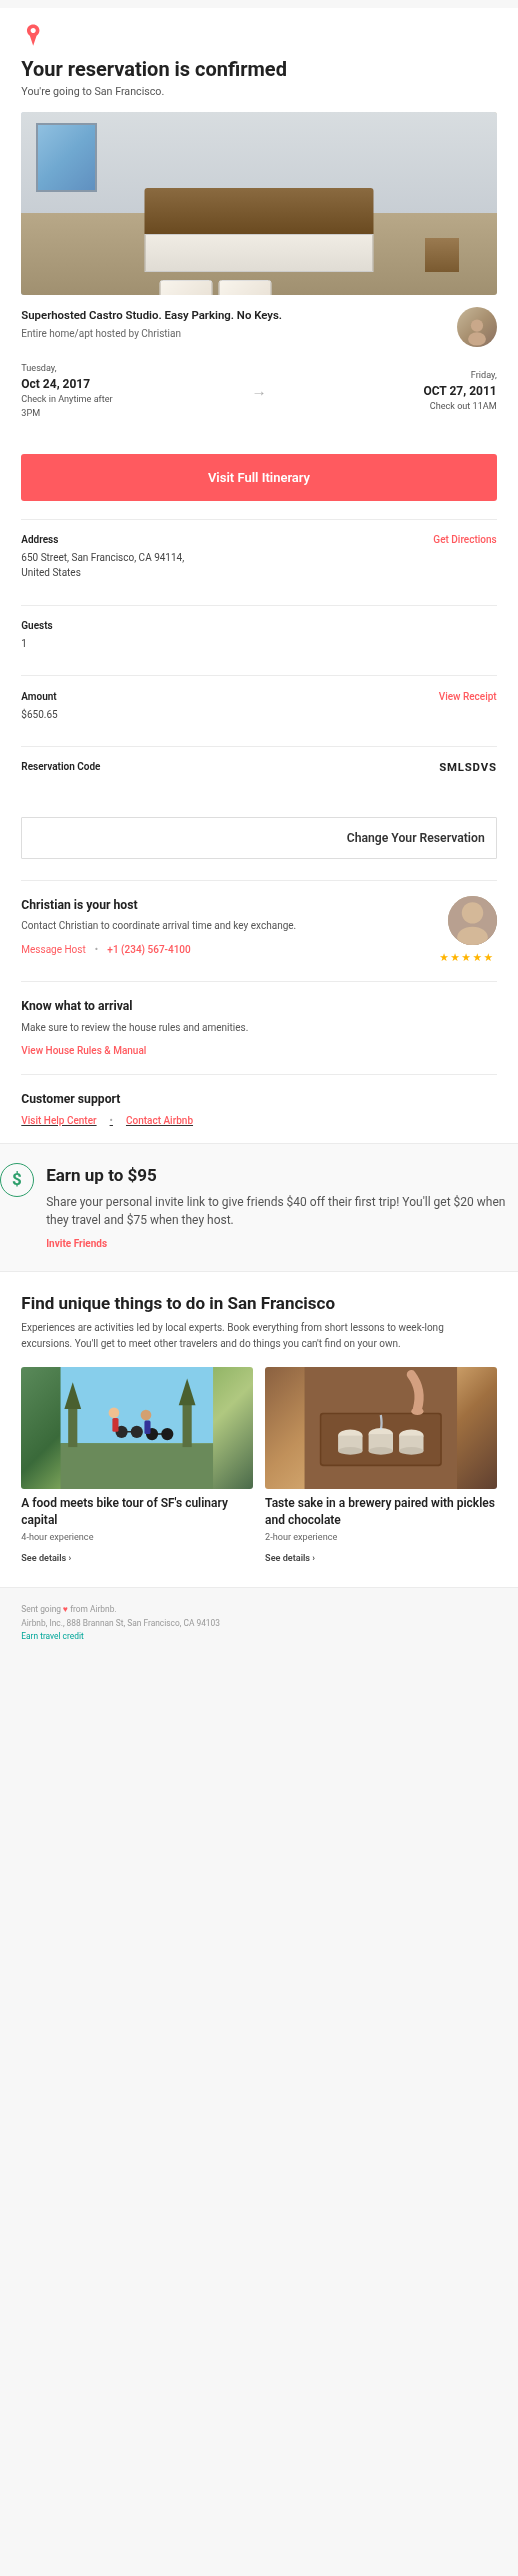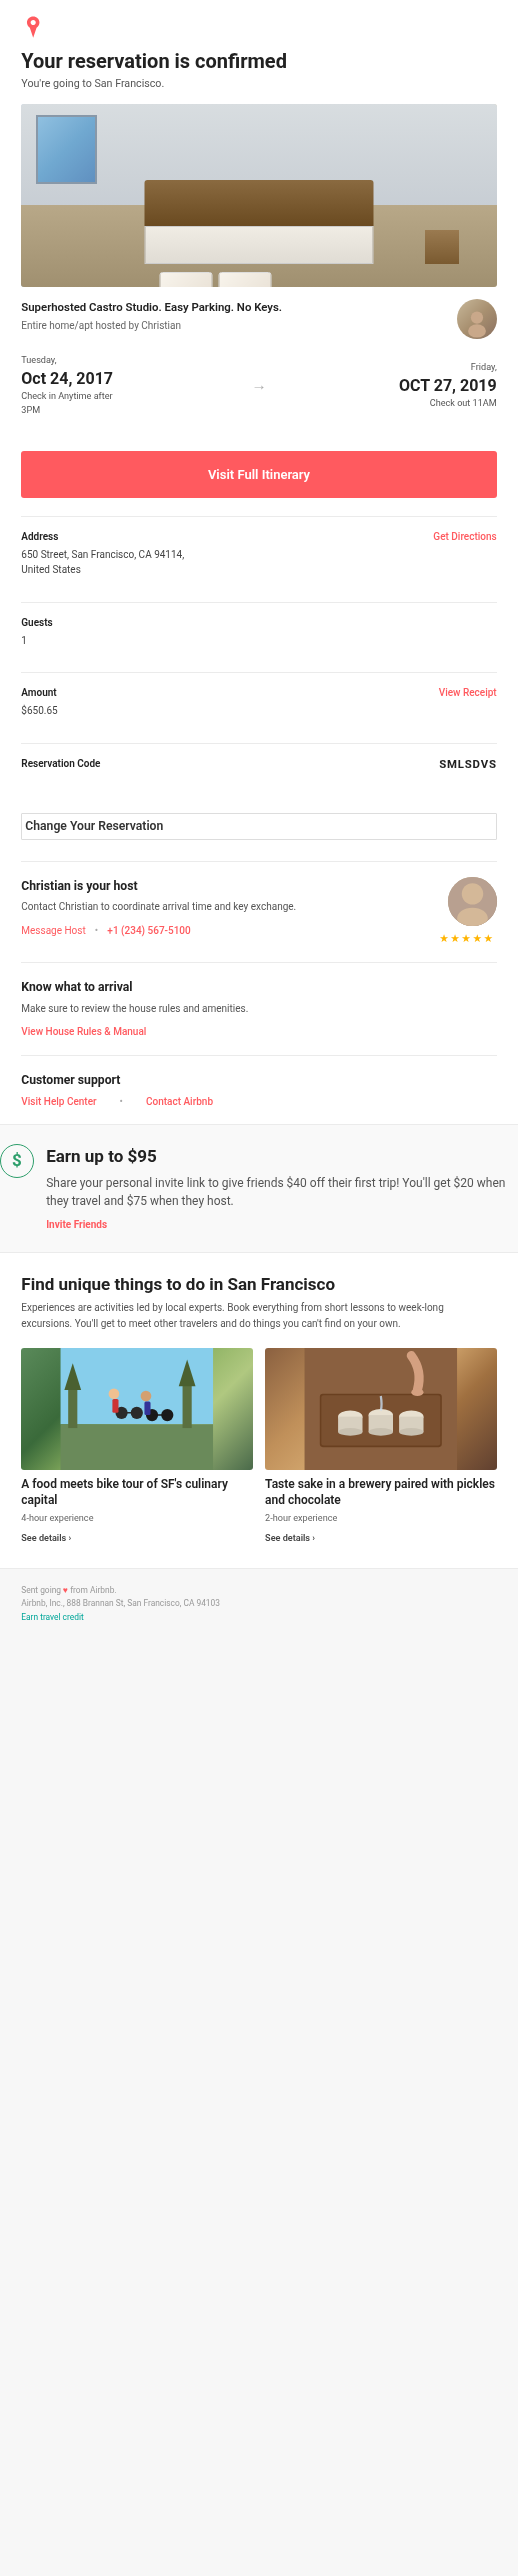--- a/index.html
+++ b/index.html
@@ -5,21 +5,21 @@
     * { box-sizing: border-box; margin: 0; padding: 0; }
     body {
       font-family: -apple-system, BlinkMacSystemFont, 'Segoe UI', Roboto, Helvetica, Arial, sans-serif;
       background: #f7f7f7;
       color: #333;
       font-size: 10.7px;
       line-height: 1.5;
     }
     .email-wrapper {
       max-width: 518px;
-      margin: 0 auto;
+      margin: 8px auto;
       background: #f97316;
     }
     .header {
       padding: 15.2px 21.3px 9.1px;
       background: #fff;
     }
     .airbnb-logo {
       display: flex;
       align-items: center;
     }
@@ -97,21 +97,21 @@
     }
     .date-block {
       flex: 1;
     }
     .date-label {
       font-size: 9.1px;
       color: #555;
       margin-bottom: 1.5px;
     }
     .date-main {
-      font-size: 16px;
+      font-size: 12px;
       font-weight: 700;
       color: #222;
       line-height: 1.2;
     }
     .date-sub {
       font-size: 9.1px;
       color: #555;
       margin-top: 1.5px;
     }
     .date-arrow {
@@ -168,22 +168,22 @@
       font-size: 11.4px;
       font-weight: 700;
       color: #222;
       letter-spacing: 0.8px;
     }
     .change-reservation-btn {
       display: block;
       width: 100%;
       background: #fff;
       color: #333;
-      text-align: left;
-      padding: 3px;
+      text-align: right;
+      padding: 11px;
       font-size: 12.2px;
       font-weight: 600;
       border: 1.5px solid #ddd;
       border-radius: 1px;
       cursor: pointer;
       margin: 15.2px 0 21.3px;
       text-decoration: none;
     }
     .host-section {
       padding: 15.2px 0;
@@ -270,22 +270,23 @@
       text-decoration: none;
       cursor: pointer;
     }
     .support-section {
       padding: 15.2px 0;
       border-top: 0.8px solid #ebebeb;
     }
     .support-links {
       display: flex;
       align-items: center;
-      gap: 23px;
+      gap: 13px;
       margin-top: 3px;
+      text-decoration: underline;
     }
     .referral-section {
       background: #f9f9f9;
       margin: 0 -21.3px;
       padding: 18.3px 21.3px;
       display: flex;
       align-items: flex-start;
       gap: 12.2px;
       border-top: 0.8px solid #ebebeb;
     }
@@ -525,21 +526,21 @@
         <div class="date-label">Tuesday,</div>
         <div class="date-main">Oct 24, 2017</div>
         <div class="date-sub">
           <span>Check in Anytime after</span><br>
           <span>3PM</span>
         </div>
       </div>
       <div class="date-arrow">→</div>
       <div class="date-block date-right">
         <div class="date-label">Friday,</div>
-        <div class="date-main">OCT 27, 2019</div>
+        <div class="date-main">OCT 27, 2011</div>
         <div class="date-sub">Check out 11AM</div>
       </div>
     </div>
 
     <a class="cta-button" href="#">Visit Full Itinerary</a>
 
     <div class="info-section">
       <div class="info-row">
         <div>
           <div class="info-label">Address</div>
@@ -581,21 +582,21 @@
     <a class="change-reservation-btn" href="#">Change Your Reservation</a>
 
     <div class="host-section">
       <div class="host-row">
         <div class="host-info">
           <div class="host-name">Christian is your host</div>
           <div class="host-description">Contact Christian to coordinate arrival time and key exchange.</div>
           <div class="host-contact">
             <a class="host-contact-link" href="#">Message Host</a>
             <span class="contact-separator">•</span>
-            <span class="host-contact-phone">+1 (234) 567-5100</span>
+            <span class="host-contact-phone">+1 (234) 567-4100</span>
           </div>
         </div>
         <div style="display:flex; flex-direction:column; align-items:center;">
           <div class="host-avatar-large">
             <svg viewBox="0 0 64 64" xmlns="http://www.w3.org/2000/svg" style="width:100%;height:100%;">
               <rect width="64" height="64" fill="#b8a090"></rect>
               <circle cx="32" cy="22" r="14" fill="#d4b898"></circle>
               <ellipse cx="32" cy="54" rx="20" ry="14" fill="#d4b898"></ellipse>
             </svg>
           </div>

